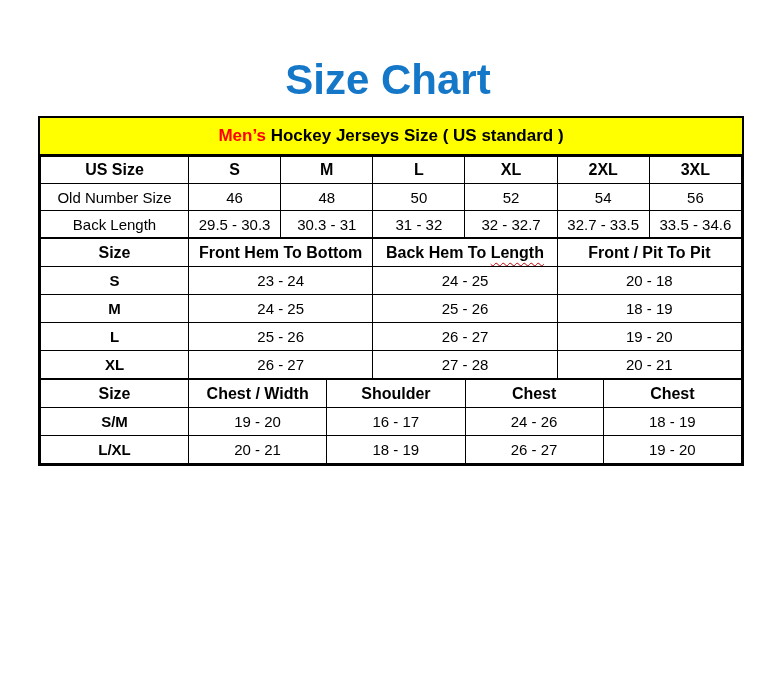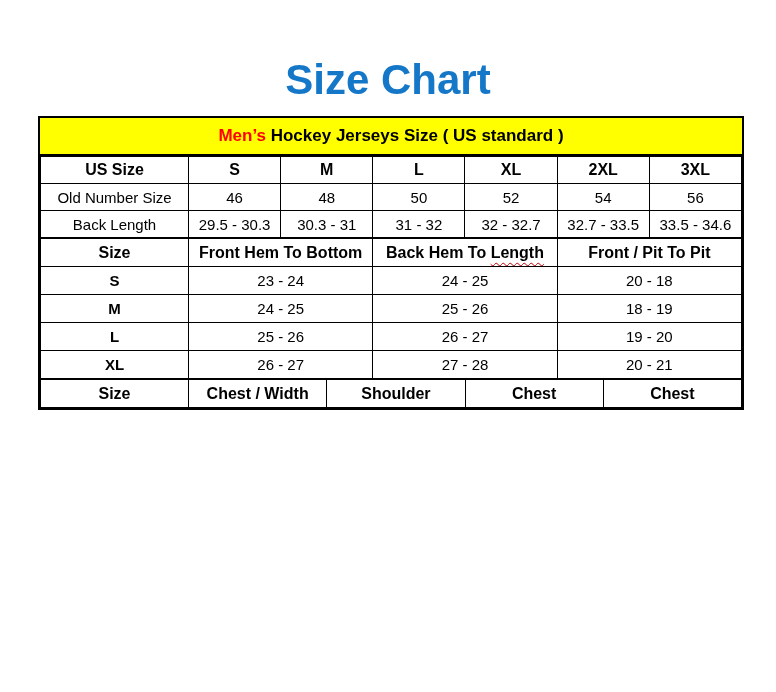--- a/index.html
+++ b/index.html
@@ -167,17 +167,31 @@
         <thead>
           <tr>
             <th class="label-col"><span>Size</span></th>
             <th><span>Chest / Width</span></th>
             <th><span>Shoulder</span></th>
             <th><span>Chest</span></th>
             <th><span>Chest</span></th>
           </tr>
         </thead>
         <tbody>
+          <tr>
+            <td class="label-col">S/M</td>
+            <td>19 - 20</td>
+            <td>16 - 17</td>
+            <td>24 - 26</td>
+            <td>18 - 19</td>
+          </tr>
+          <tr>
+            <td class="label-col">L/XL</td>
+            <td>20 - 21</td>
+            <td>18 - 19</td>
+            <td>26 - 27</td>
+            <td>19 - 20</td>
+          </tr>
         </tbody>
       </table>
 
   </div>
 </div>
 
 </body></html>

